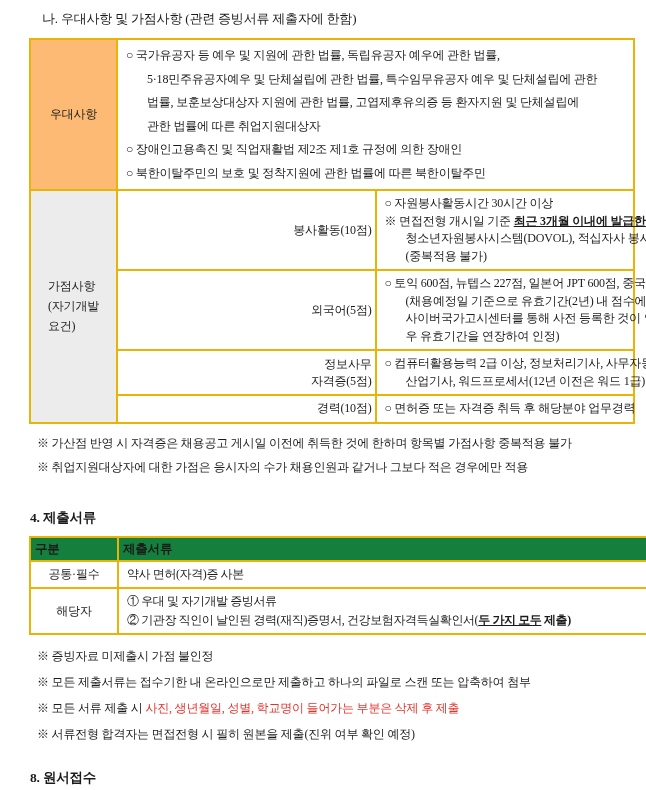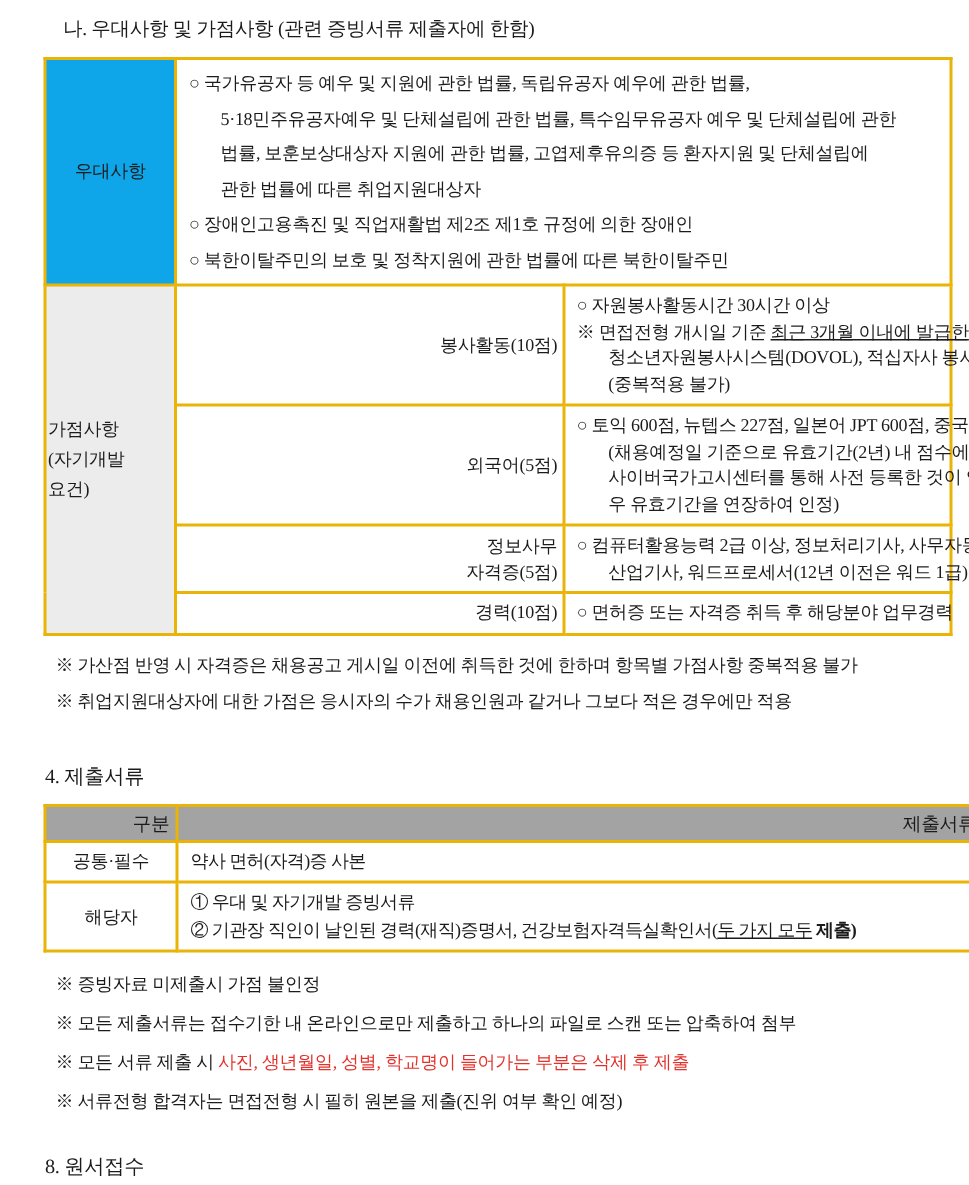--- a/index.html
+++ b/index.html
@@ -10,38 +10,38 @@
   }
   .page{padding-top:10px;}
   .doc-heading{margin:0 16px 10px 42px;font-size:13px;font-weight:normal;}
   table{border-collapse:collapse;table-layout:fixed;margin-left:29px;}
   td,th{border:2px solid #eab308;vertical-align:middle;}
   
   .t1{width:606px;}
   .t1 .c1{width:77px;}
   .t1 .c2{width:83px;text-align:right;}
   .t1 .c3{width:446px;}
-  .rowhdr{background:#0ea5e9;text-align:center;padding:2px 4px;line-height:19px;}
-  .rowhdr-left{background:#ececec;text-align:left;padding:2px 4px 2px 1px;line-height:20px;}
+  .rowhdr{background:#fdba74;text-align:center;padding:2px 4px;line-height:19px;}
+  .rowhdr-left{background:#ececec;text-align:left;padding:2px 4px 2px 17px;line-height:20px;}
   .cat{ text-align:center;padding:2px 3px;line-height:17px;}
   .cnt{padding:4px 8px;}
   .ln{line-height:17.5px;white-space:nowrap;}
   .ln-big{line-height:23.5px;white-space:nowrap;}
   .ind{padding-left:21px;}
-  .em{font-weight:normal;text-decoration:underline;}
+  .em{font-weight:bold;text-decoration:underline;}
   .b{font-weight:bold;}
   
   .notes1{margin:7px 0 0 37px;}
   .notes1 .note{line-height:24px;white-space:nowrap;}
-  .sec-title{margin:30px 0 0 30px;font-size:13.5px;font-weight:normal;}
+  .sec-title{margin:30px 0 0 30px;font-size:13.5px;font-weight:bold;}
   
   .t2{width:606px;margin-top:9px;}
   .t2 .c1{width:78px;}
   .t2 .c2{width:528px;}
-  .t2 th{background:#a3a3a3;font-weight:normal;text-align:right;padding:2px 4px;line-height:18px;font-size:12.5px;}
+  .t2 th{background:#15803d;font-weight:bold;text-align:left;padding:2px 4px;line-height:18px;font-size:12.5px;}
   .t2 .lbl{text-align:center;padding:3px 4px;line-height:18px;}
   .t2 .val{padding:3px 8px;line-height:19px;}
   .t2 .val .ln{line-height:19px;letter-spacing:-0.4px;}
   .notes2{margin:8px 0 0 37px;}
   .notes2 .note{line-height:26px;white-space:nowrap;}
   .red{color:#e3312b;font-weight:normal;}
   .sec5-lines{margin:6px 0 0 30px;}
   .sec5-lines .ln5{line-height:27px;white-space:nowrap;}
 </style>
 </head>

